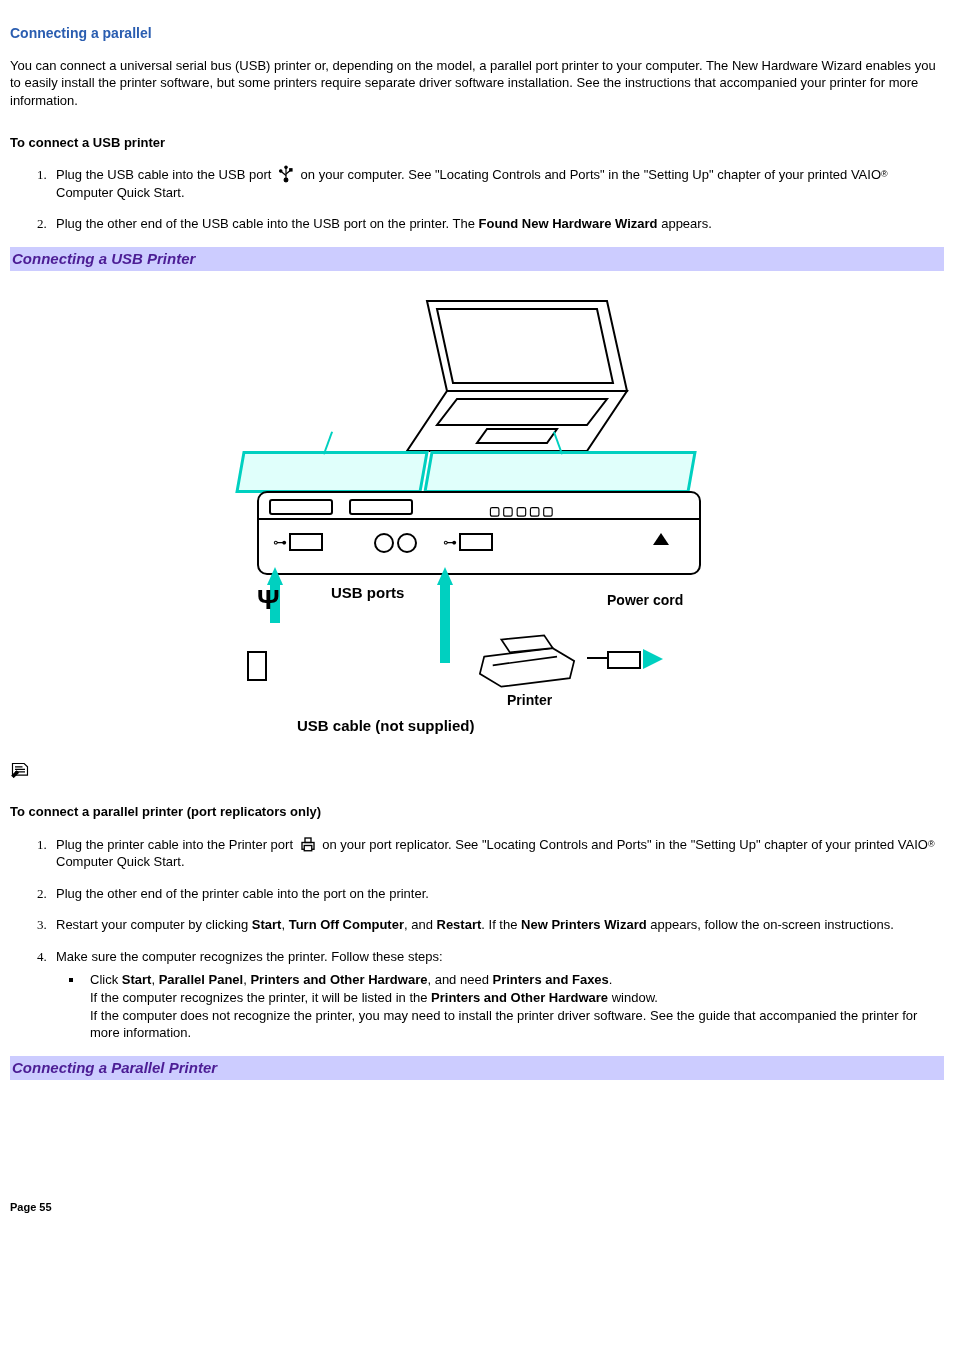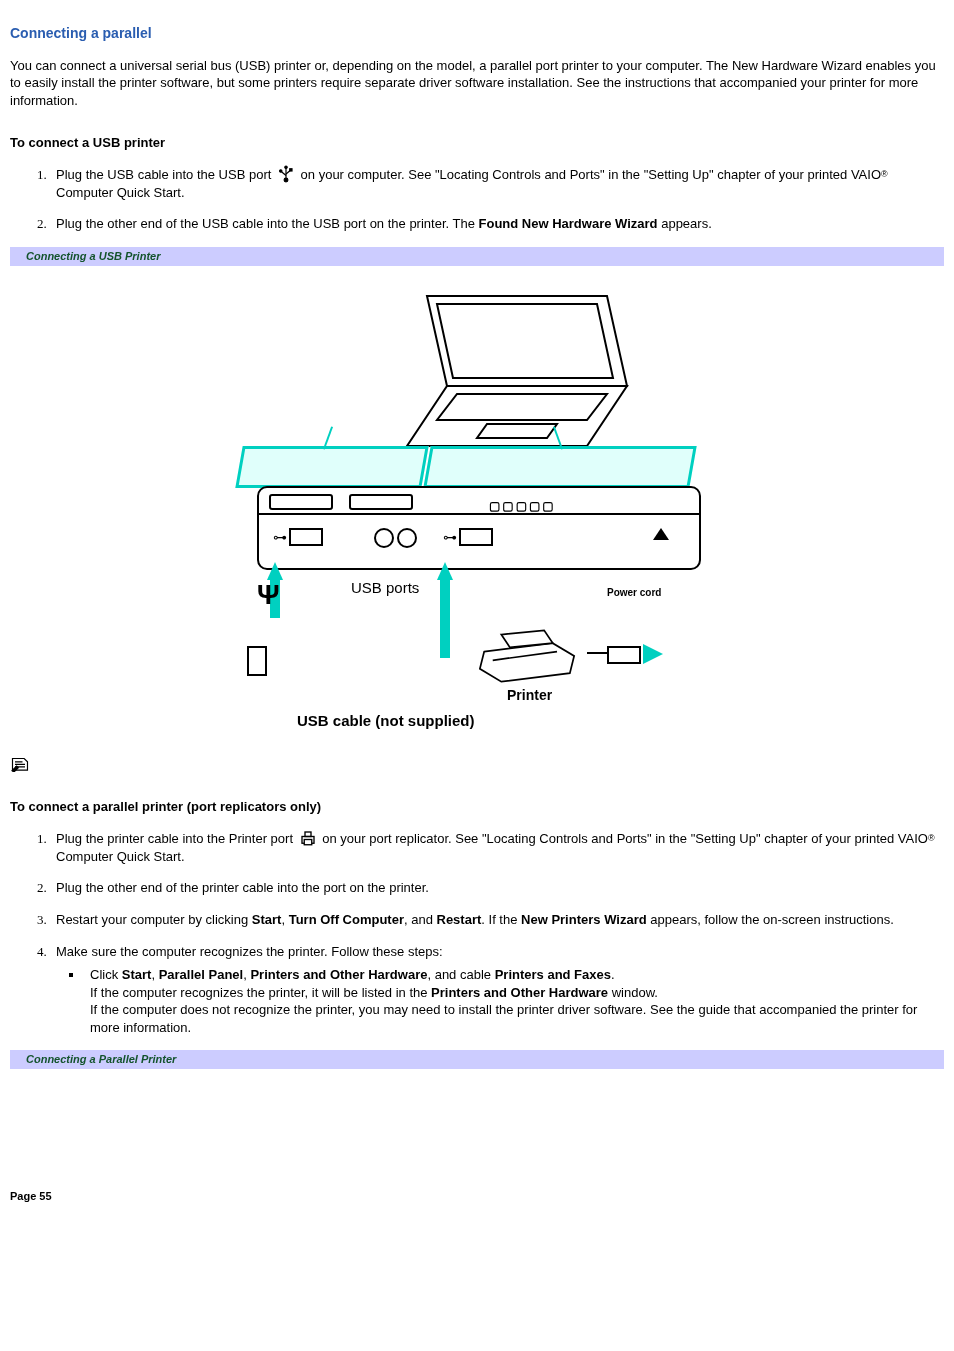--- a/index.html
+++ b/index.html
@@ -44,25 +44,25 @@
     list-style-type: square;
     margin: 6px 0 0 0;
     padding-left: 28px;
   }
   ul.bullets > li {
     margin-bottom: 6px;
     padding-left: 6px;
   }
   .caption-bar {
     background: #ccccff;
-    color: #14532d;
+    color: #4c1d95;
     font-weight: bold;
     font-style: italic;
-    font-size: 11px;
-    padding: 2px 16px;
+    font-size: 15px;
+    padding: 2px 2px;
     margin-top: 6px;
     margin-bottom: 4px;
   }
   .figure-placeholder {
     width: 500px;
     height: 460px;
     margin: 10px auto 20px auto;
     position: relative;
     font-family: Arial, sans-serif;
   }
@@ -103,31 +103,31 @@
   .dock-tri { position:absolute; right:30px; top:40px; width:0; height:0; border-left:8px solid transparent; border-right:8px solid transparent; border-bottom:12px solid #000;}
   .usb-port { position:absolute; top:40px; width:30px; height:14px; border:2px solid #000;}
   .usb-port.p1 { left:30px; }
   .usb-port.p2 { left:200px; }
   .usb-sym { position:absolute; top:40px; font-size:14px;}
   .usb-sym.y1 { left:14px; }
   .usb-sym.y2 { left:184px; }
   .circ { position:absolute; top:40px; width:16px; height:16px; border:2px solid #000; border-radius:50%;}
   .circ.c1 { left:115px; }
   .circ.c2 { left:138px; }
-  .usb-label { position:absolute; left:124px; top:302px; font-weight:normal; font-size:15px;}
+  .usb-label { position:absolute; left:104px; top:302px; font-weight:bold; font-size:15px;}
   .usb-arrow { position:absolute; width:0; height:0; border-left:8px solid transparent; border-right:8px solid transparent; border-bottom:18px solid #00d0c0;}
   .usb-arrow.a1 { left:40px; top:286px; }
   .usb-arrow.a2 { left:210px; top:286px; }
   .usb-stem { position:absolute; width:10px; background:#00d0c0;}
   .usb-stem.a1 { left:43px; top:302px; height:40px;}
   .usb-stem.a2 { left:213px; top:302px; height:80px;}
   .usb-glyph { position:absolute; left:30px; top:300px; font-size:28px; font-weight:bold;}
   .printer { position:absolute; left:240px; top:350px; width:120px; height:60px; }
   .printer-label { position:absolute; left:280px; top:410px; font-weight:bold; font-size:14px;}
-  .powercord-label { position:absolute; left:380px; top:310px; font-weight:bold; font-size:10px;}
+  .powercord-label { position:absolute; left:380px; top:310px; font-weight:bold; font-size:14px;}
   .plug { position:absolute; left:380px; top:370px; width:30px; height:14px; border:2px solid #000;}
   .cord-line { position:absolute; left:360px; top:376px; width:20px; height:2px; background:#000;}
   .plug-arrow { position:absolute; left:416px; top:368px; width:0; height:0; border-top:10px solid transparent; border-bottom:10px solid transparent; border-left:20px solid #00d0c0;}
   .cable-label { position:absolute; left:70px; top:435px; font-weight:bold; font-size:15px;}
   .usb-connector { position:absolute; left:20px; top:370px; width:16px; height:26px; border:2px solid #000; background:#fff;}
   .callout { position:absolute; border:3px solid #00d0c0; background:#e0fffb;}
   .callout.c-left { left:12px; top:170px; width:180px; height:36px; transform:skewX(-10deg);}
   .callout.c-right{ left:200px; top:170px; width:260px; height:36px; transform:skewX(-10deg);}
   .callout-line { position:absolute; width:2px; background:#00d0c0;}
   .callout-line.l1 { left:100px; top:150px; height:24px; transform:rotate(20deg);}
@@ -238,21 +238,21 @@
         </svg></span><span> on your port replicator. See "Locating Controls and Ports" in the "Setting Up" chapter of your printed VAIO</span><span class="reg">®</span><span> Computer Quick Start.</span>
   </li>
   <li>Plug the other end of the printer cable into the port on the printer.</li>
   <li>
     <span>Restart your computer by clicking </span><b>Start</b><span>, </span><b>Turn Off Computer</b><span>, and </span><b>Restart</b><span>. If the </span><b>New Printers Wizard</b><span> appears, follow the on-screen instructions.</span>
   </li>
   <li>
     <span>Make sure the computer recognizes the printer. Follow these steps:</span>
     <ul class="bullets">
       <li>
-        <span>Click </span><b>Start</b><span>, </span><b>Parallel Panel</b><span>, </span><b>Printers and Other Hardware</b><span>, and cable </span><b>Printers and Faxes</b><span>.</span><br>
+        <span>Click </span><b>Start</b><span>, </span><b>Parallel Panel</b><span>, </span><b>Printers and Other Hardware</b><span>, and need </span><b>Printers and Faxes</b><span>.</span><br>
         <span>If the computer recognizes the printer, it will be listed in the </span><b>Printers and Other Hardware</b><span> window.</span><br>
         <span>If the computer does not recognize the printer, you may need to install the printer driver software. See the guide that accompanied the printer for more information.</span>
       </li>
     </ul>
   </li>
 </ol>
 
 <div class="caption-bar">Connecting a Parallel Printer</div>
 
 <div class="footer">Page 55</div>

